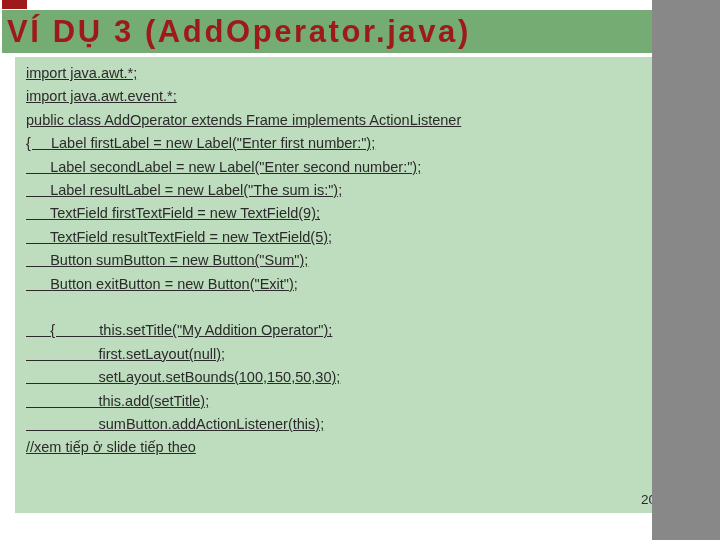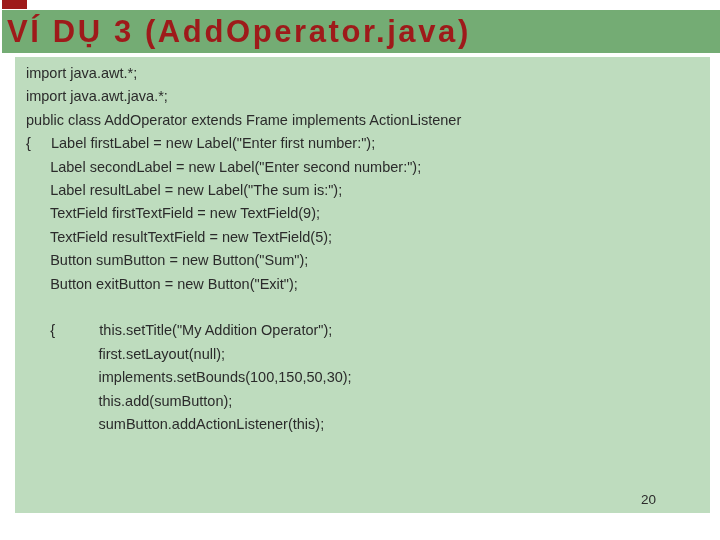--- a/index.html
+++ b/index.html
@@ -8,21 +8,21 @@
     --panel-green: #BEDCBE;
     --code-text: #2B2B2B;
     --background: #FFFFFF;
   }
   * { margin: 0; padding: 0; box-sizing: border-box; }
   html, body { background: #888; }
   body { font-family: "Liberation Sans", sans-serif; }
 
   .slide {
     position: relative;
-    width: 720px;
+    width: 652px;
     height: 540px;
     background: var(--background);
     overflow: hidden;
   }
 
   .red-square {
     position: absolute;
     left: 2px;
     top: 0;
     width: 25px;
@@ -59,20 +59,21 @@
     width: 695px;
     height: 456px;
     background: var(--panel-green);
   }
 
   .code {
     padding: 5px 0 0 11px;
     font-size: 14.5px;
     line-height: 23.4px;
     color: var(--code-text);
+    text-decoration: underline;
   }
 
   .code-line {
     white-space: pre;
     min-height: 23.4px;
   }
 
   .page-number {
     position: absolute;
     left: 641px;
@@ -88,33 +89,34 @@
 
   <div class="red-square"></div>
 
   <div class="title-band">
     <h1 class="title">VÍ DỤ 3 (AddOperator.java)</h1>
   </div>
 
   <div class="content-box">
     <div class="code">
       <div class="code-line">import java.awt.*;</div>
-      <div class="code-line">import java.awt.java.*;</div>
+      <div class="code-line">import java.awt.event.*;</div>
       <div class="code-line">public class AddOperator extends Frame implements ActionListener</div>
       <div class="code-line">{     Label firstLabel = new Label("Enter first number:");</div>
       <div class="code-line">      Label secondLabel = new Label("Enter second number:");</div>
       <div class="code-line">      Label resultLabel = new Label("The sum is:");</div>
       <div class="code-line">      TextField firstTextField = new TextField(9);</div>
       <div class="code-line">      TextField resultTextField = new TextField(5);</div>
       <div class="code-line">      Button sumButton = new Button("Sum");</div>
       <div class="code-line">      Button exitButton = new Button("Exit");</div>
       <div class="code-line"></div>
       <div class="code-line">      {           this.setTitle("My Addition Operator");</div>
       <div class="code-line">                  first.setLayout(null);</div>
-      <div class="code-line">                  implements.setBounds(100,150,50,30);</div>
-      <div class="code-line">                  this.add(sumButton);</div>
+      <div class="code-line">                  setLayout.setBounds(100,150,50,30);</div>
+      <div class="code-line">                  this.add(setTitle);</div>
       <div class="code-line">                  sumButton.addActionListener(this);</div>
+      <div class="code-line">//xem tiếp ở slide tiếp theo</div>
     </div>
   </div>
 
   <div class="page-number">20</div>
 
 </div>
 
 </body></html>

